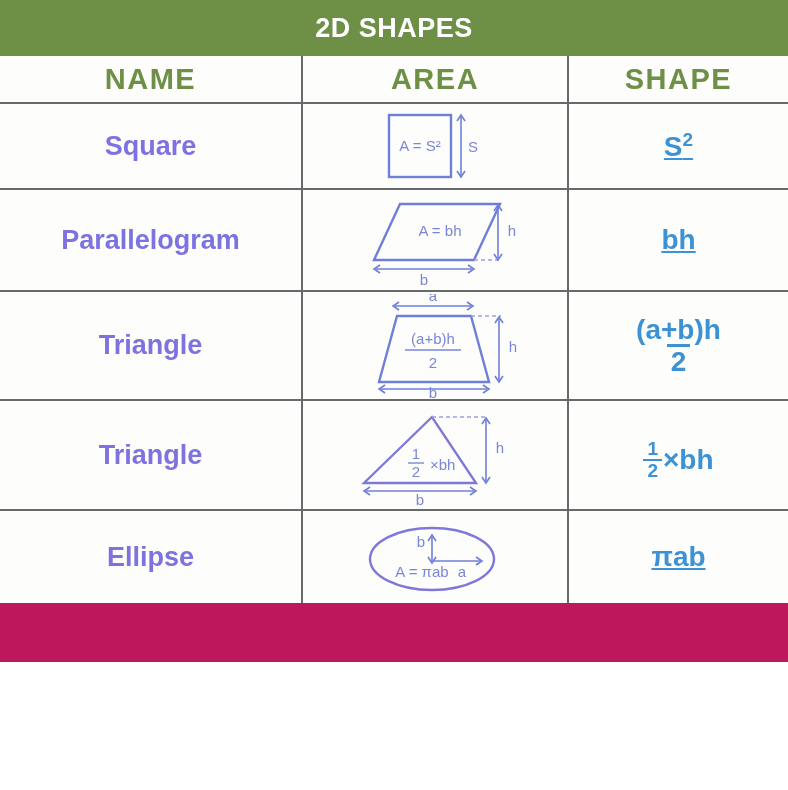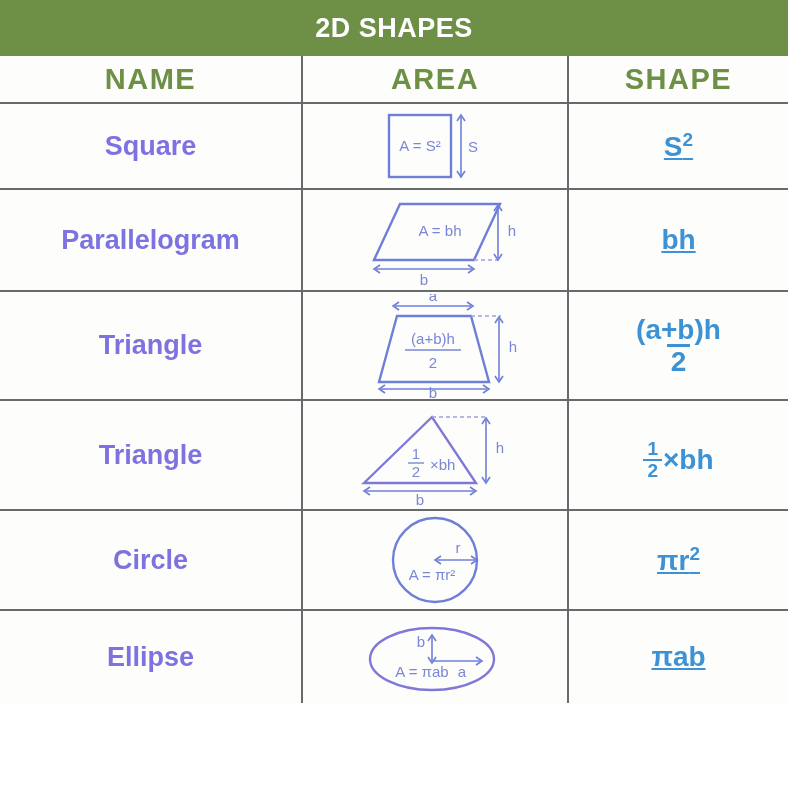--- a/index.html
+++ b/index.html
@@ -228,36 +228,20 @@
           <span class="inline-row">
             <span class="frac small">
               <span class="num">1</span>
               <span class="den">2</span>
             </span>
             <span>×bh</span>
           </span>
         </td>
       </tr>
 
-      <tr>
-        <td class="r6 name-cell">Circle</td>
-        <td class="r6">
-          <svg class="fig" width="150" height="92" viewBox="0 0 150 92">
-            <circle class="shape-outline" cx="75" cy="46" r="42"></circle>
-            <line class="arrow" x1="77" y1="46" x2="115" y2="46"></line>
-            <path class="arrow" d="M81 42 L75 46 L81 50"></path>
-            <path class="arrow" d="M111 42 L117 46 L111 50"></path>
-            <text class="lbl" x="98" y="39" text-anchor="middle">r</text>
-            <text class="formula" x="72" y="66" text-anchor="middle">A = πr²</text>
-          </svg>
-        </td>
-        <td class="r6 area-cell">
-          <span>πr</span><span class="sup">2</span>
-        </td>
-      </tr>
 
       <tr>
         <td class="r7 name-cell">Ellipse</td>
         <td class="r7">
           <svg class="fig" width="170" height="84" viewBox="0 0 170 84">
             <ellipse class="shape-outline-2" cx="82" cy="44" rx="62" ry="31"></ellipse>
             <line class="arrow" x1="82" y1="22" x2="82" y2="46"></line>
             <path class="arrow" d="M78 26 L82 20 L86 26"></path>
             <path class="arrow" d="M78 42 L82 48 L86 42"></path>
             <text class="lbl" x="71" y="32" text-anchor="middle">b</text>

